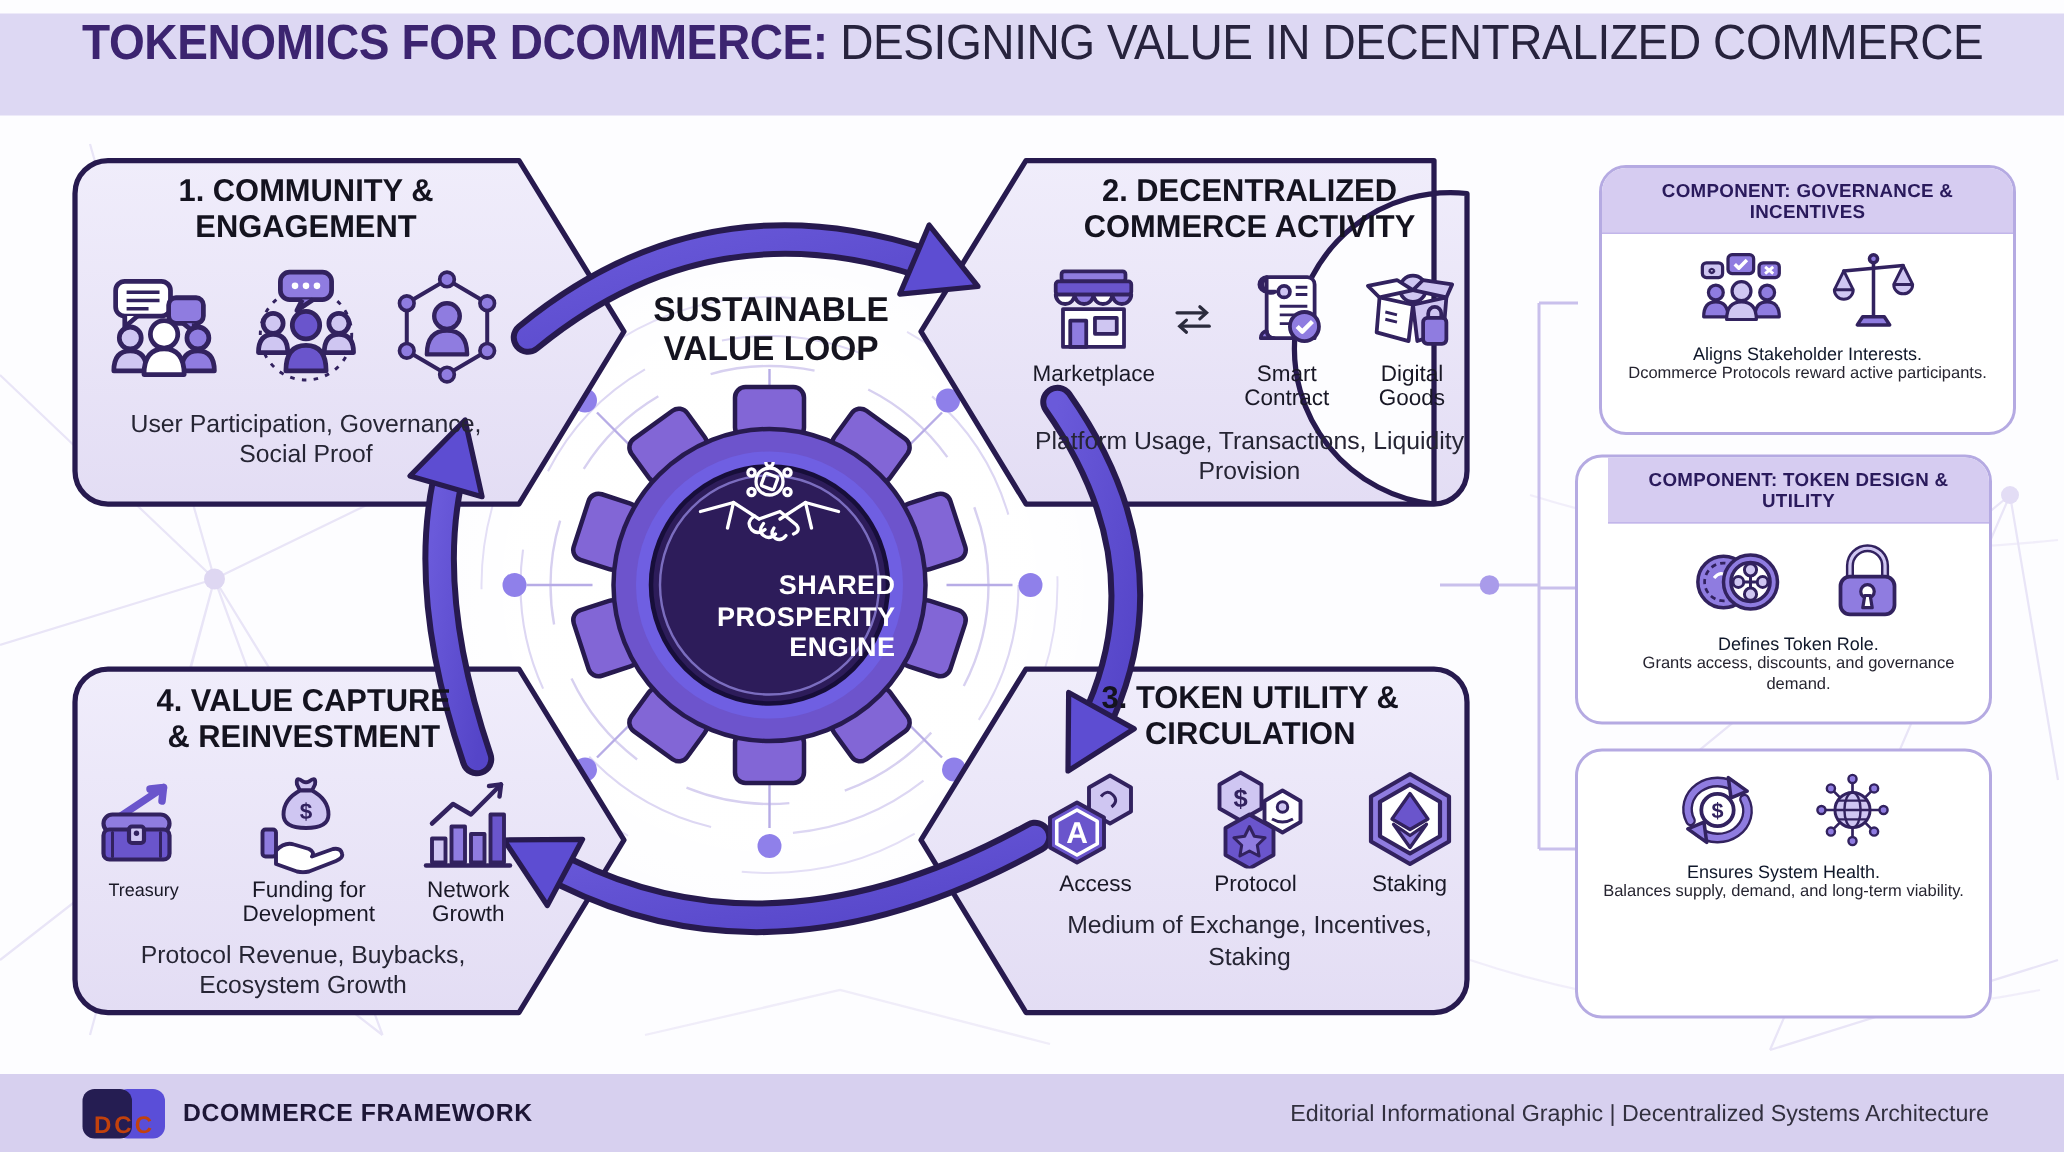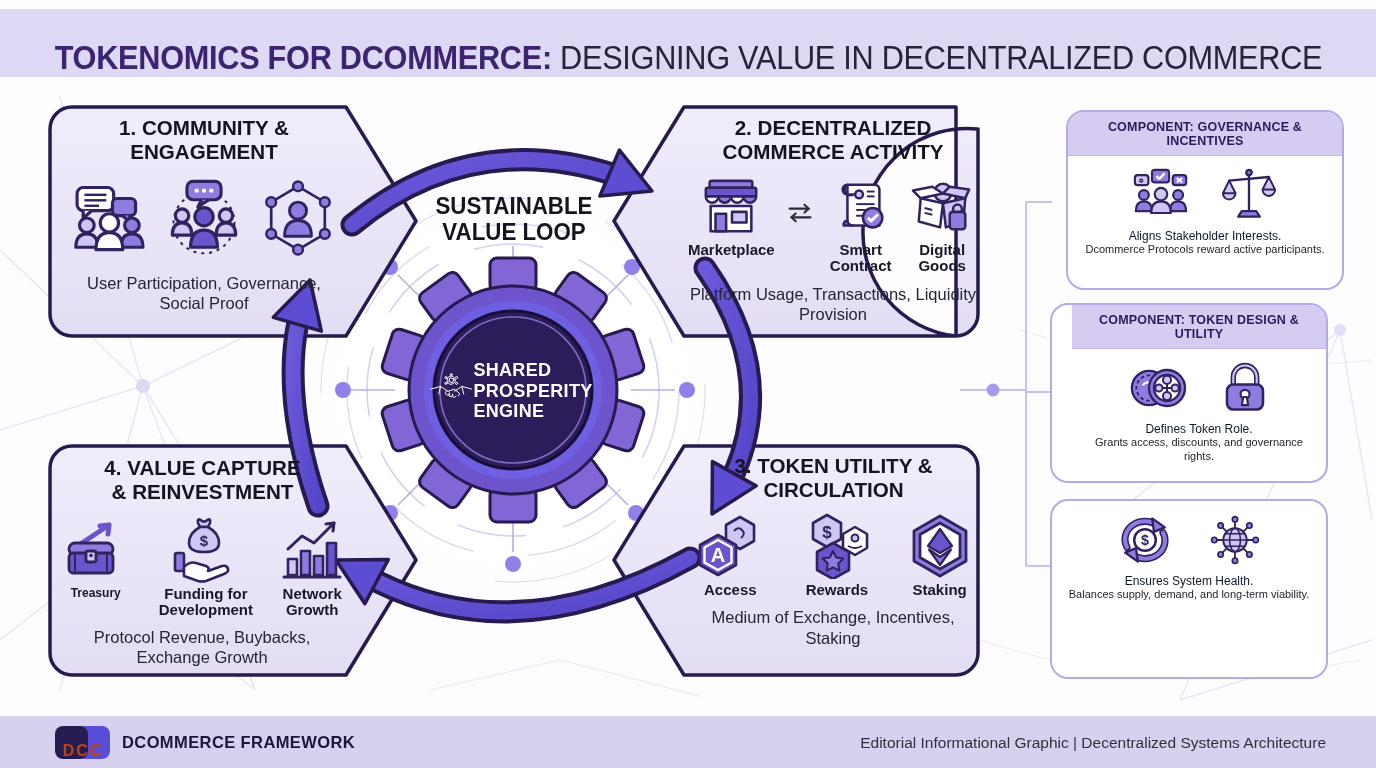--- a/index.html
+++ b/index.html
@@ -4,40 +4,40 @@
 <style>
   html,body{margin:0;padding:0;background:#ffffff;}
   *{box-sizing:border-box;}
   .stage{
     position:relative;width:1376px;height:768px;overflow:hidden;
     background:#fdfdff;
     font-family:"Liberation Sans","DejaVu Sans",sans-serif;
   }
   
   .band-top{position:absolute;left:0;top:9px;width:1376px;height:68px;background:#ddd8f3;z-index:2;
-    display:flex;align-items:flex-end;justify-content:center;}
+    display:flex;align-items:flex-start;justify-content:center;}
   .title-line{white-space:nowrap;transform:scaleX(.93);font-size:33px;letter-spacing:-.3px;}
   .title-em{font-weight:800;color:#3c2470;}
   .title-rest{font-weight:500;color:#27233d;}
   .band-bottom{position:absolute;left:0;top:716px;width:1376px;height:52px;background:#d7d0ef;z-index:2;}
   
   .bg{position:absolute;left:0;top:0;z-index:1;}
   
   .quad{position:absolute;z-index:3;text-align:center;}
   .q-title{font-size:21px;font-weight:800;color:#14131f;line-height:1.16;margin:0 auto;transform:scaleX(.98);}
   .q-caption{font-size:16.5px;color:#262534;line-height:1.25;margin:0 auto;}
   .icon-row{display:flex;justify-content:center;align-items:flex-start;}
   .icon-col{display:flex;flex-direction:column;align-items:center;}
-  .icon-label{font-size:15px;font-weight:700;color:#191826;line-height:1.1;margin-top:3px;}
+  .icon-label{font-size:15px;font-weight:400;color:#191826;line-height:1.1;margin-top:3px;}
   .swap{align-self:center;margin:0 2px 26px 2px;}
   
   .loop-label{position:absolute;left:396px;top:194px;width:236px;z-index:3;text-align:center;
     font-size:23px;font-weight:800;color:#15141f;line-height:1.12;transform:scaleX(.97);}
   .core{position:absolute;left:429px;top:308px;width:168px;height:164px;z-index:3;
-    display:flex;flex-direction:row;align-items:center;justify-content:flex-start;text-align:left;}
+    display:flex;flex-direction:column;align-items:center;justify-content:flex-start;text-align:right;}
   .core-label{color:#ffffff;font-weight:800;font-size:18px;line-height:1.15;letter-spacing:.3px;margin-top:2px;}
   
   .comp{position:absolute;left:1050px;width:278px;height:180px;background:#ffffff;
     border:2px solid #b5aae2;border-radius:18px;overflow:hidden;z-index:3;}
   .comp-header{background:#d6ccf1;border-bottom:1.5px solid #c2b6ea;color:#2a1a5c;
     font-size:12.5px;font-weight:800;text-align:center;padding:8px 4px 7px;letter-spacing:.2px;}
   .comp-body{padding:7px 12px 0;text-align:center;}
   .comp-icons{display:flex;justify-content:center;gap:30px;margin:5px 0 7px;}
   .comp-bold{font-size:12px;font-weight:400;color:#0f172a;line-height:1.2;}
   .comp-text{font-size:11px;color:#262430;line-height:1.22;}
@@ -346,21 +346,21 @@
           <g stroke="#32225f" stroke-width="2.6" stroke-linejoin="round">
             <polygon points="26,2 40,10 40,26 26,34 12,26 12,10" fill="#cfc6f2"></polygon>
             <text x="26" y="25" text-anchor="middle" font-size="17" font-weight="bold" fill="#32225f" stroke="none" font-family="Liberation Sans, sans-serif">$</text>
             <polygon points="54,14 66,21 66,35 54,42 42,35 42,21" fill="#ffffff"></polygon>
             <circle cx="54" cy="25" r="3.5" fill="#cfc6f2" stroke-width="2"></circle>
             <path d="M47 33 q7 4 14 0" fill="none" stroke-width="2"></path>
             <polygon points="32,30 48,39 48,57 32,66 16,57 16,39" fill="#6a55cc"></polygon>
             <path d="M32 38 l3.2 6.5 l7.2 1 l-5.2 5 l1.2 7.2 l-6.4 -3.4 l-6.4 3.4 l1.2 -7.2 l-5.2 -5 l7.2 -1 z" fill="#8f7ce0" stroke-width="2"></path>
           </g>
         </svg>
-        <div class="icon-label">Rewards</div>
+        <div class="icon-label">Protocol</div>
       </div>
       <div class="icon-col" style="width:78px;">
         <svg class="ic" width="68" height="66" viewBox="0 0 68 66">
           <g stroke="#32225f" stroke-width="2.8" stroke-linejoin="round">
             <polygon points="34,3 60,18 60,48 34,63 8,48 8,18" fill="#8f7ce0"></polygon>
             <polygon points="34,10 54,21.5 54,44.5 34,56 14,44.5 14,21.5" fill="#ffffff"></polygon>
             <polygon points="34,16 46,33 34,40 22,33" fill="#6a55cc" stroke-width="2.2"></polygon>
             <polygon points="34,44 45,36.5 34,52 23,36.5" fill="#8f7ce0" stroke-width="2.2"></polygon>
           </g>
         </svg>
@@ -408,21 +408,21 @@
             <rect x="34" y="41" width="9" height="19" fill="#8f7ce0"></rect>
             <rect x="47" y="28" width="9" height="32" fill="#6a55cc"></rect>
             <path d="M8 34 L22 21 L34 28 L54 8" fill="none" stroke-width="3"></path>
             <path d="M54 8 l-8 1 M54 8 l-1 8" fill="none" stroke-width="3"></path>
             <line x1="4" y1="62" x2="60" y2="62" stroke-width="3"></line>
           </g>
         </svg>
         <div class="icon-label">Network Growth</div>
       </div>
     </div>
-    <div class="q-caption" style="width:270px;margin-top:8px;">Protocol Revenue, Buybacks, Exchange Growth</div>
+    <div class="q-caption" style="width:270px;margin-top:8px;">Protocol Revenue, Buybacks, Ecosystem Growth</div>
   </div>
 
   <div class="comp" style="top:110px;margin-left:16px;">
     <div class="comp-header">COMPONENT: GOVERNANCE &amp; INCENTIVES</div>
     <div class="comp-body">
       <div class="comp-icons">
         <svg class="ic" width="58" height="54" viewBox="0 0 64 60">
           <g stroke="#32225f" stroke-width="2.4" stroke-linejoin="round">
             <rect x="3" y="8" width="15" height="11" rx="3" fill="#cfc6f2"></rect>
             <path d="M8 14 q2 -3 4 0 m-4 0 q2 3 4 0" fill="none" stroke-width="1.8"></path>
@@ -477,21 +477,21 @@
           <g stroke="#32225f" stroke-width="2.8" stroke-linejoin="round">
             <path d="M15 26 v-8 a13 13 0 0 1 26 0 v8" fill="none" stroke-width="6"></path>
             <path d="M15 26 v-8 a13 13 0 0 1 26 0 v8" fill="none" stroke="#cfc6f2" stroke-width="2.4"></path>
             <rect x="8" y="26" width="40" height="28" rx="7" fill="#8f7ce0"></rect>
             <circle cx="28" cy="37" r="5" fill="#ffffff" stroke-width="2.4"></circle>
             <path d="M26 40 h4 l1.5 9 h-7 z" fill="#ffffff" stroke-width="2.4"></path>
           </g>
         </svg>
       </div>
       <div class="comp-bold">Defines Token Role.</div>
-      <div class="comp-text">Grants access, discounts, and governance rights.</div>
+      <div class="comp-text">Grants access, discounts, and governance demand.</div>
     </div>
   </div>
 
   <div class="comp" style="top:499px;">
     <div class="comp-body">
       <div class="comp-icons">
         <svg class="ic" width="62" height="54" viewBox="0 0 68 60">
           <g stroke="#32225f" stroke-width="2.6" stroke-linejoin="round" stroke-linecap="round">
             <path d="M14 38 a22 20 0 0 1 34 -24" fill="none" stroke-width="8"></path>
             <path d="M14 38 a22 20 0 0 1 34 -24" fill="none" stroke="#8f7ce0" stroke-width="4.5"></path>

